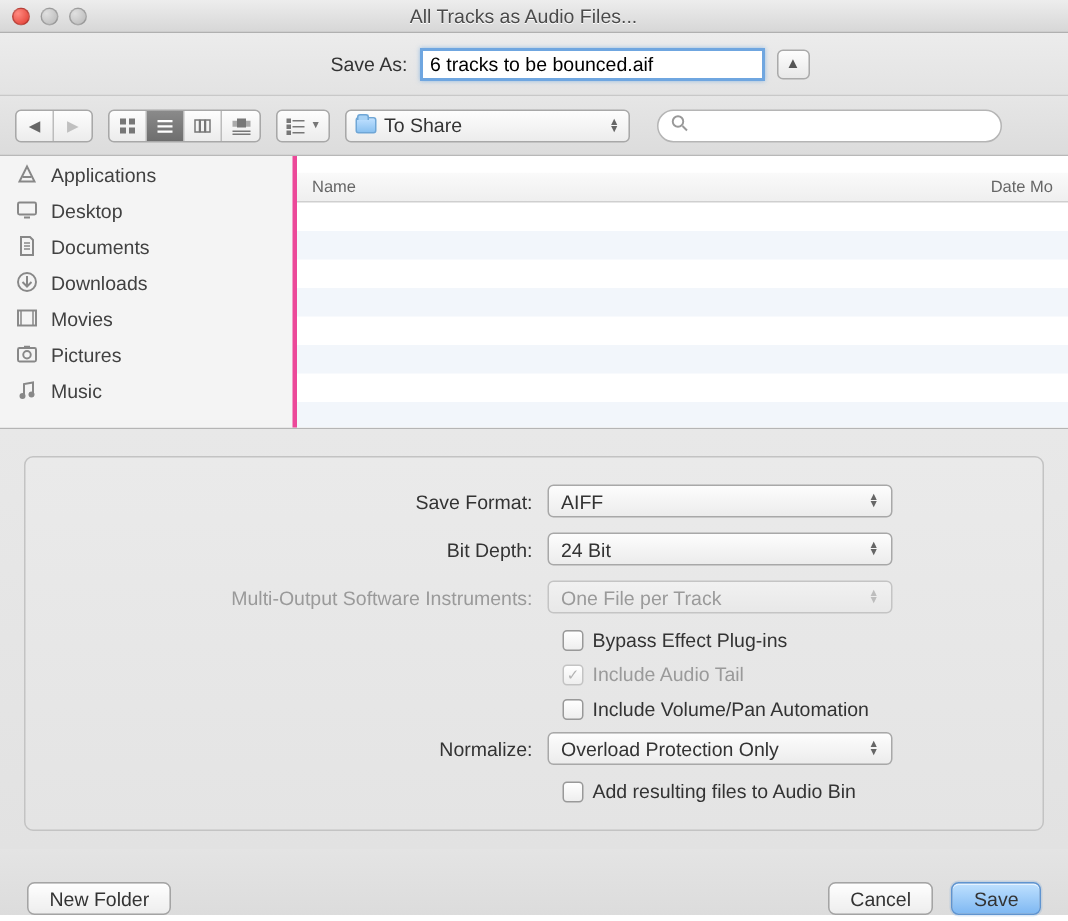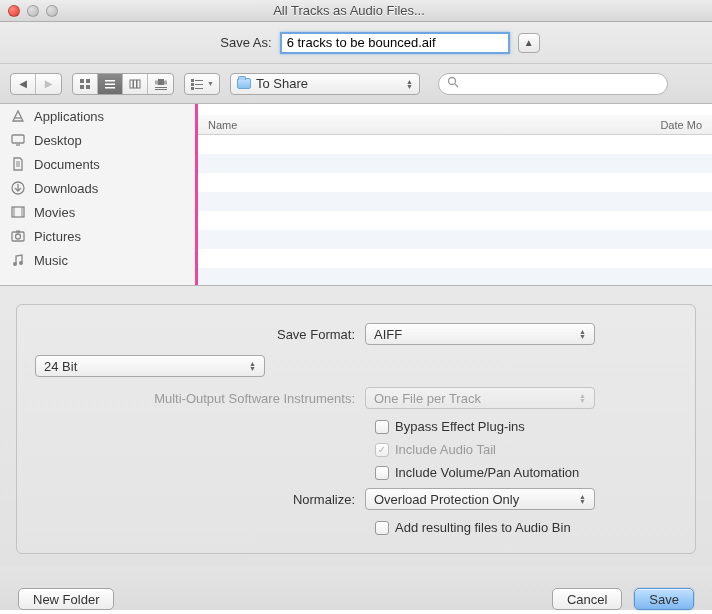--- a/index.html
+++ b/index.html
@@ -473,20 +473,21 @@
       <div class="popup">
         <span>AIFF</span>
         <span class="caret">
             <span>▲</span>
             <span>▼</span>
           </span>
       </div>
     </div>
 
     <div class="opt-row">
+      <div class="opt-label">Bit Depth:</div>
       <div class="popup">
         <span>24 Bit</span>
         <span class="caret">
             <span>▲</span>
             <span>▼</span>
           </span>
       </div>
     </div>
 
     <div class="opt-row">

